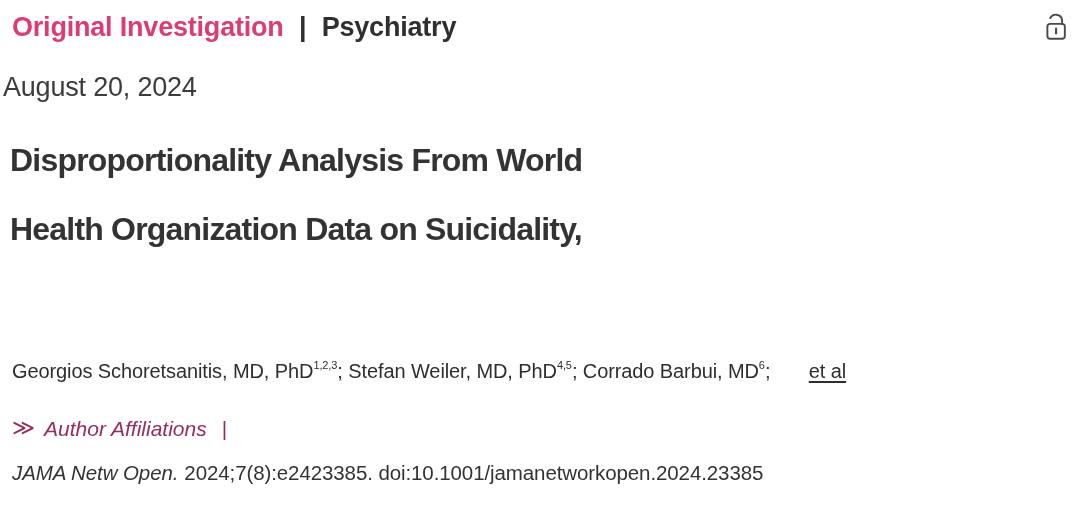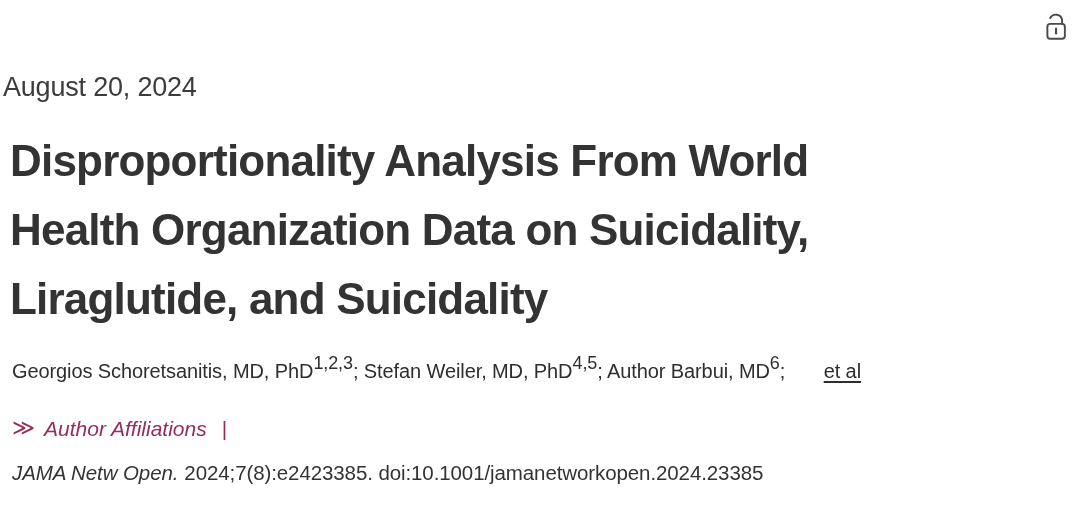--- a/index.html
+++ b/index.html
@@ -34,34 +34,34 @@
   .date {
     position: absolute; left: 3px; top: 72px;
     font-size: 27px; font-weight: 400; color: #3c3c3c;
     letter-spacing: -0.2px;
   }
 
   
   .title {
     position: absolute; left: 10px; top: 126px;
     width: 1050px;
-    font-size: 44px; font-weight: 700; color: #333333;
+    font-size: 32px; font-weight: 700; color: #333333;
     letter-spacing: -0.8px;
     line-height: 69px;
   }
 
   
   .authors {
     position: absolute; left: 12px; top: 360px;
     font-size: 20px; color: #2e2e2e;
     letter-spacing: -0.1px;
     white-space: nowrap;
   }
   .authors sup {
-    font-size: 18px; line-height: 0;
+    font-size: 11px; line-height: 0;
     position: relative; top: -1px;
   }
   .authors .et-al {
     text-decoration: underline; text-underline-offset: 3px;
     cursor: pointer;
     margin-left: 33px;
   }
 
   
   .links-row {
@@ -85,39 +85,43 @@
     white-space: nowrap;
   }
   .citation .journal { font-style: italic; }
   .citation .rest { margin-left: 6px; margin-top: 14px; }
 </style>
 </head>
 <body>
 
 <div class="page">
 
+  <div class="eyebrow">
+    <span class="category">Original Investigation</span>
+    <span class="pipe">|</span>
+    <span class="subject">Psychiatry</span>
+  </div>
 
   <div class="lock-wrap">
     <svg viewBox="0 0 28 34" fill="none" xmlns="http://www.w3.org/2000/svg">
       <path d="M9.5 9.5 A 6 6 0 0 1 20.7 11.2 L 20.7 15" stroke="#4a4a4a" stroke-width="1.8" stroke-linecap="round" fill="none"></path>
       <rect x="6.8" y="15" width="16.5" height="14" rx="2.6" stroke="#4a4a4a" stroke-width="1.8" fill="none"></rect>
       <line x1="15" y1="19.5" x2="15" y2="24" stroke="#4a4a4a" stroke-width="2" stroke-linecap="round"></line>
     </svg>
   </div>
 
   <div class="date">August 20, 2024</div>
 
   <h1 class="title">
     <div>Disproportionality Analysis From World</div>
     <div>Health Organization Data on Suicidality,</div>
-    <div>Liraglutide, and Suicidality</div>
   </h1>
 
   <div class="authors">
-    <span>Georgios Schoretsanitis, MD, PhD</span><sup>1,2,3</sup><span>; </span><span>Stefan Weiler, MD, PhD</span><sup>4,5</sup><span>; </span><span>Author Barbui, MD</span><sup>6</sup><span>; </span><span class="et-al">et al</span>
+    <span>Georgios Schoretsanitis, MD, PhD</span><sup>1,2,3</sup><span>; </span><span>Stefan Weiler, MD, PhD</span><sup>4,5</sup><span>; </span><span>Corrado Barbui, MD</span><sup>6</sup><span>; </span><span class="et-al">et al</span>
   </div>
 
   <div class="links-row">
     <span class="chevron">≫</span>
     <span class="link">Author Affiliations</span>
     <span class="pipe">|</span>
   </div>
 
   <div class="citation">
     <span class="journal">JAMA Netw Open.</span><span class="rest">2024;7(8):e2423385. doi:10.1001/jamanetworkopen.2024.23385</span>

